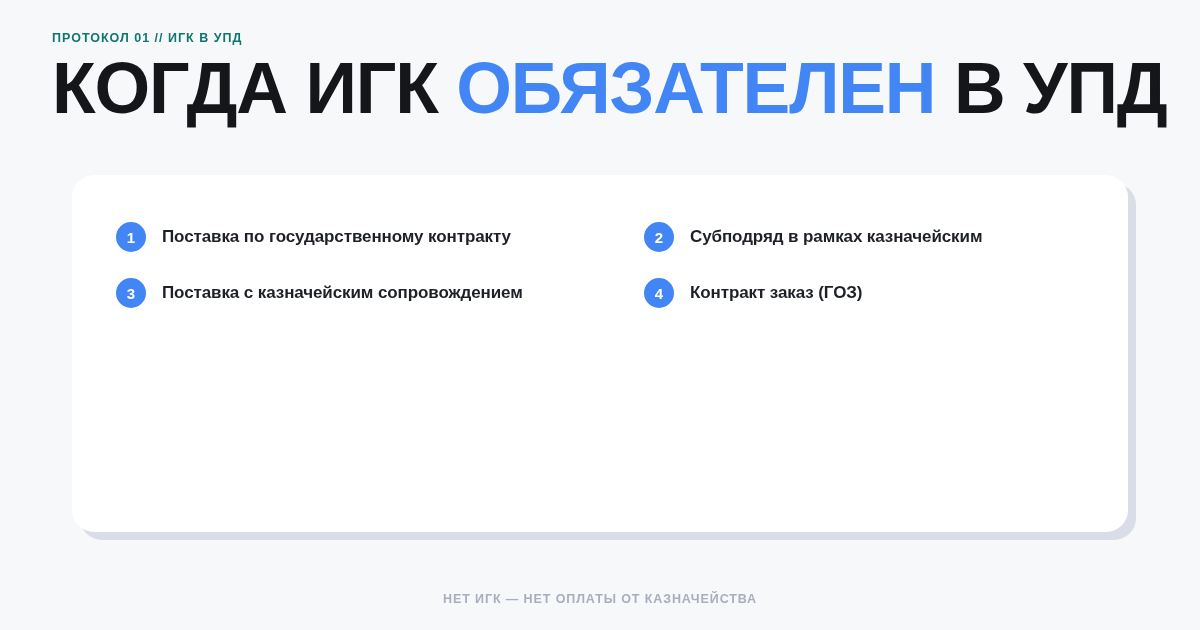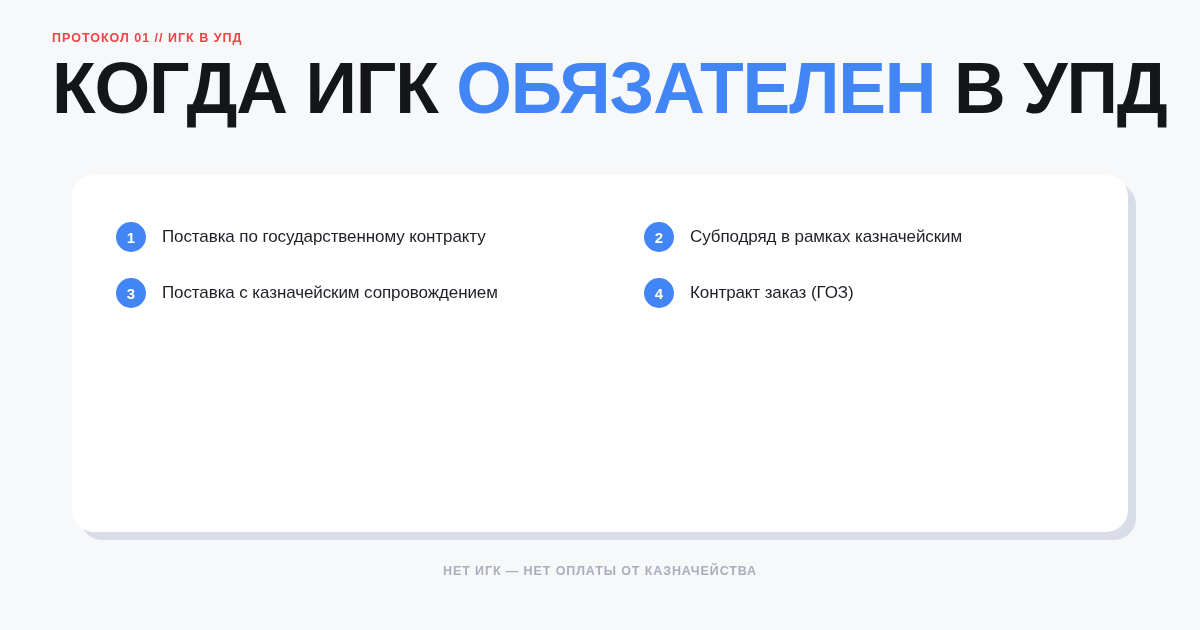--- a/index.html
+++ b/index.html
@@ -25,21 +25,21 @@
   .header {
     position: absolute;
     left: 52px;
     top: 30px;
     width: 1100px;
   }
   .eyebrow {
     font-size: 12.5px;
     font-weight: 700;
     letter-spacing: 1.0px;
-    color: #ef4444;
+    color: #0f766e;
     text-transform: uppercase;
     line-height: 16px;
     white-space: nowrap;
   }
   .title {
     margin-top: 5px;
     font-size: 73px;
     font-weight: 700;
     letter-spacing: -1.2px;
     line-height: 1.0;
@@ -104,31 +104,31 @@
     color: #ffffff;
     font-size: 15px;
     font-weight: 700;
     display: flex;
     align-items: center;
     justify-content: center;
     line-height: 1;
   }
   .item-label {
     font-size: 17px;
-    font-weight: 400;
+    font-weight: 700;
     color: #1d2026;
     letter-spacing: -0.1px;
     white-space: nowrap;
   }
 
   
   .footer {
     position: absolute;
     left: 0;
-    top: 564px;
+    top: 592px;
     width: 1200px;
     text-align: center;
     font-size: 12.5px;
     font-weight: 700;
     letter-spacing: 0.9px;
     color: #a7aebd;
     text-transform: uppercase;
   }
 </style>
 </head>

